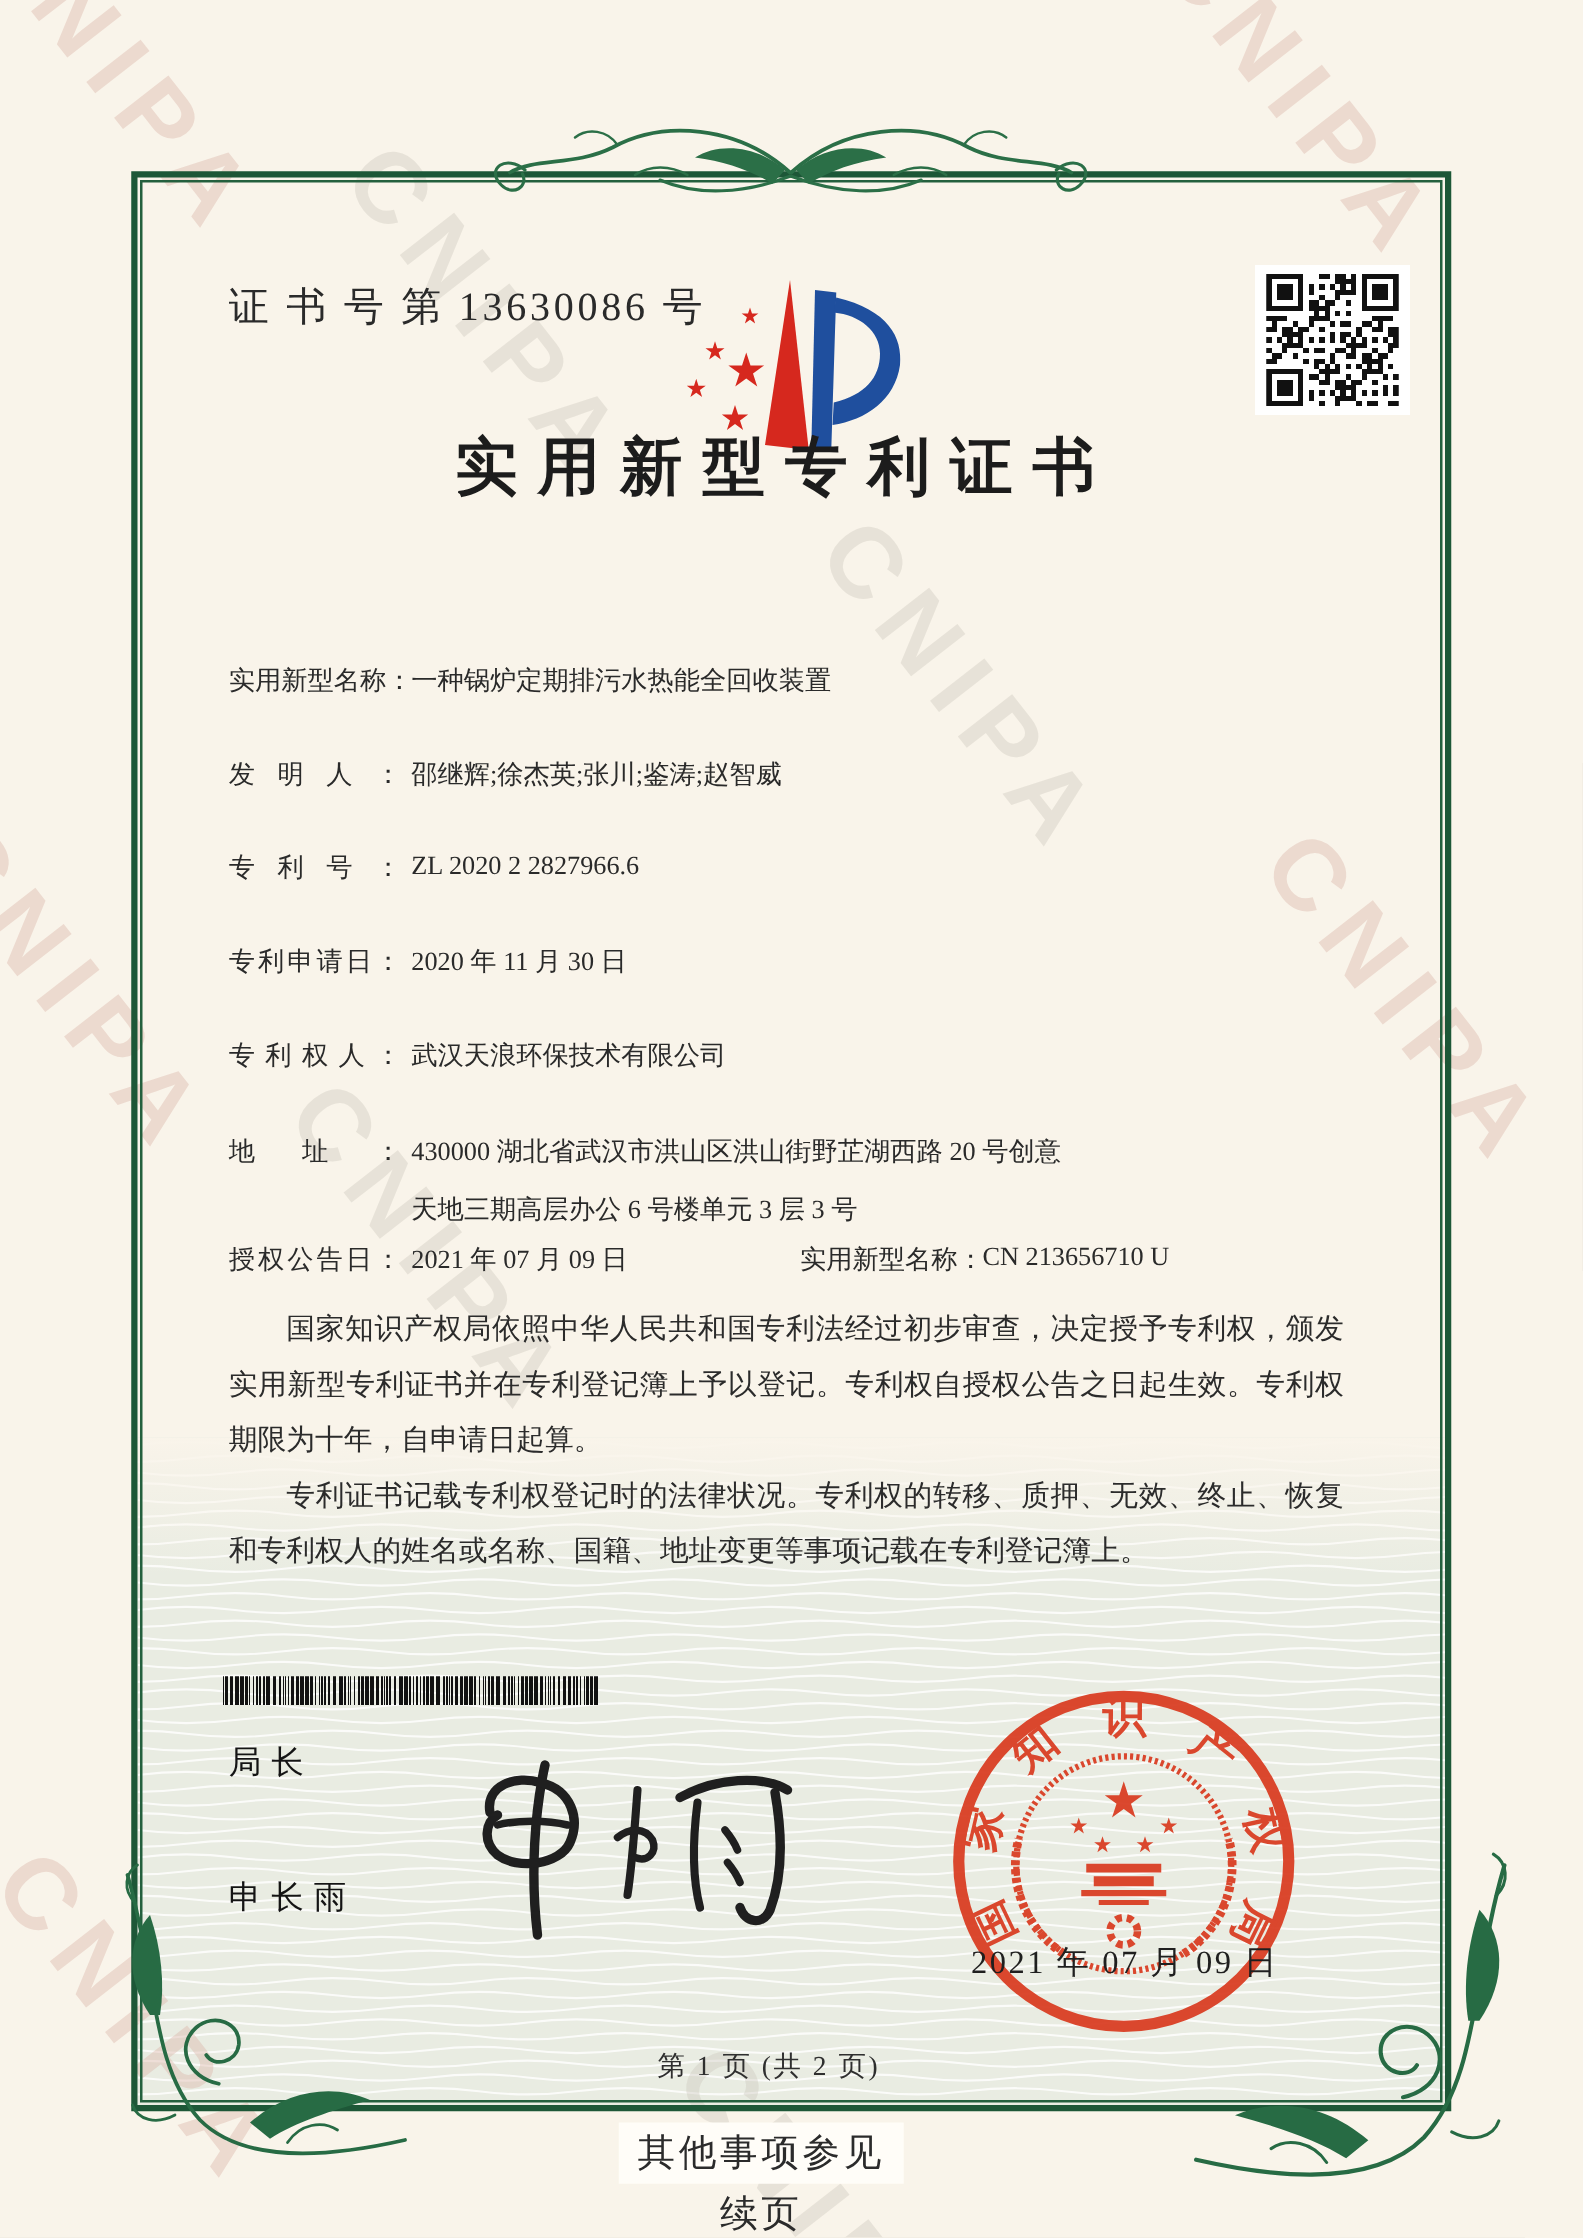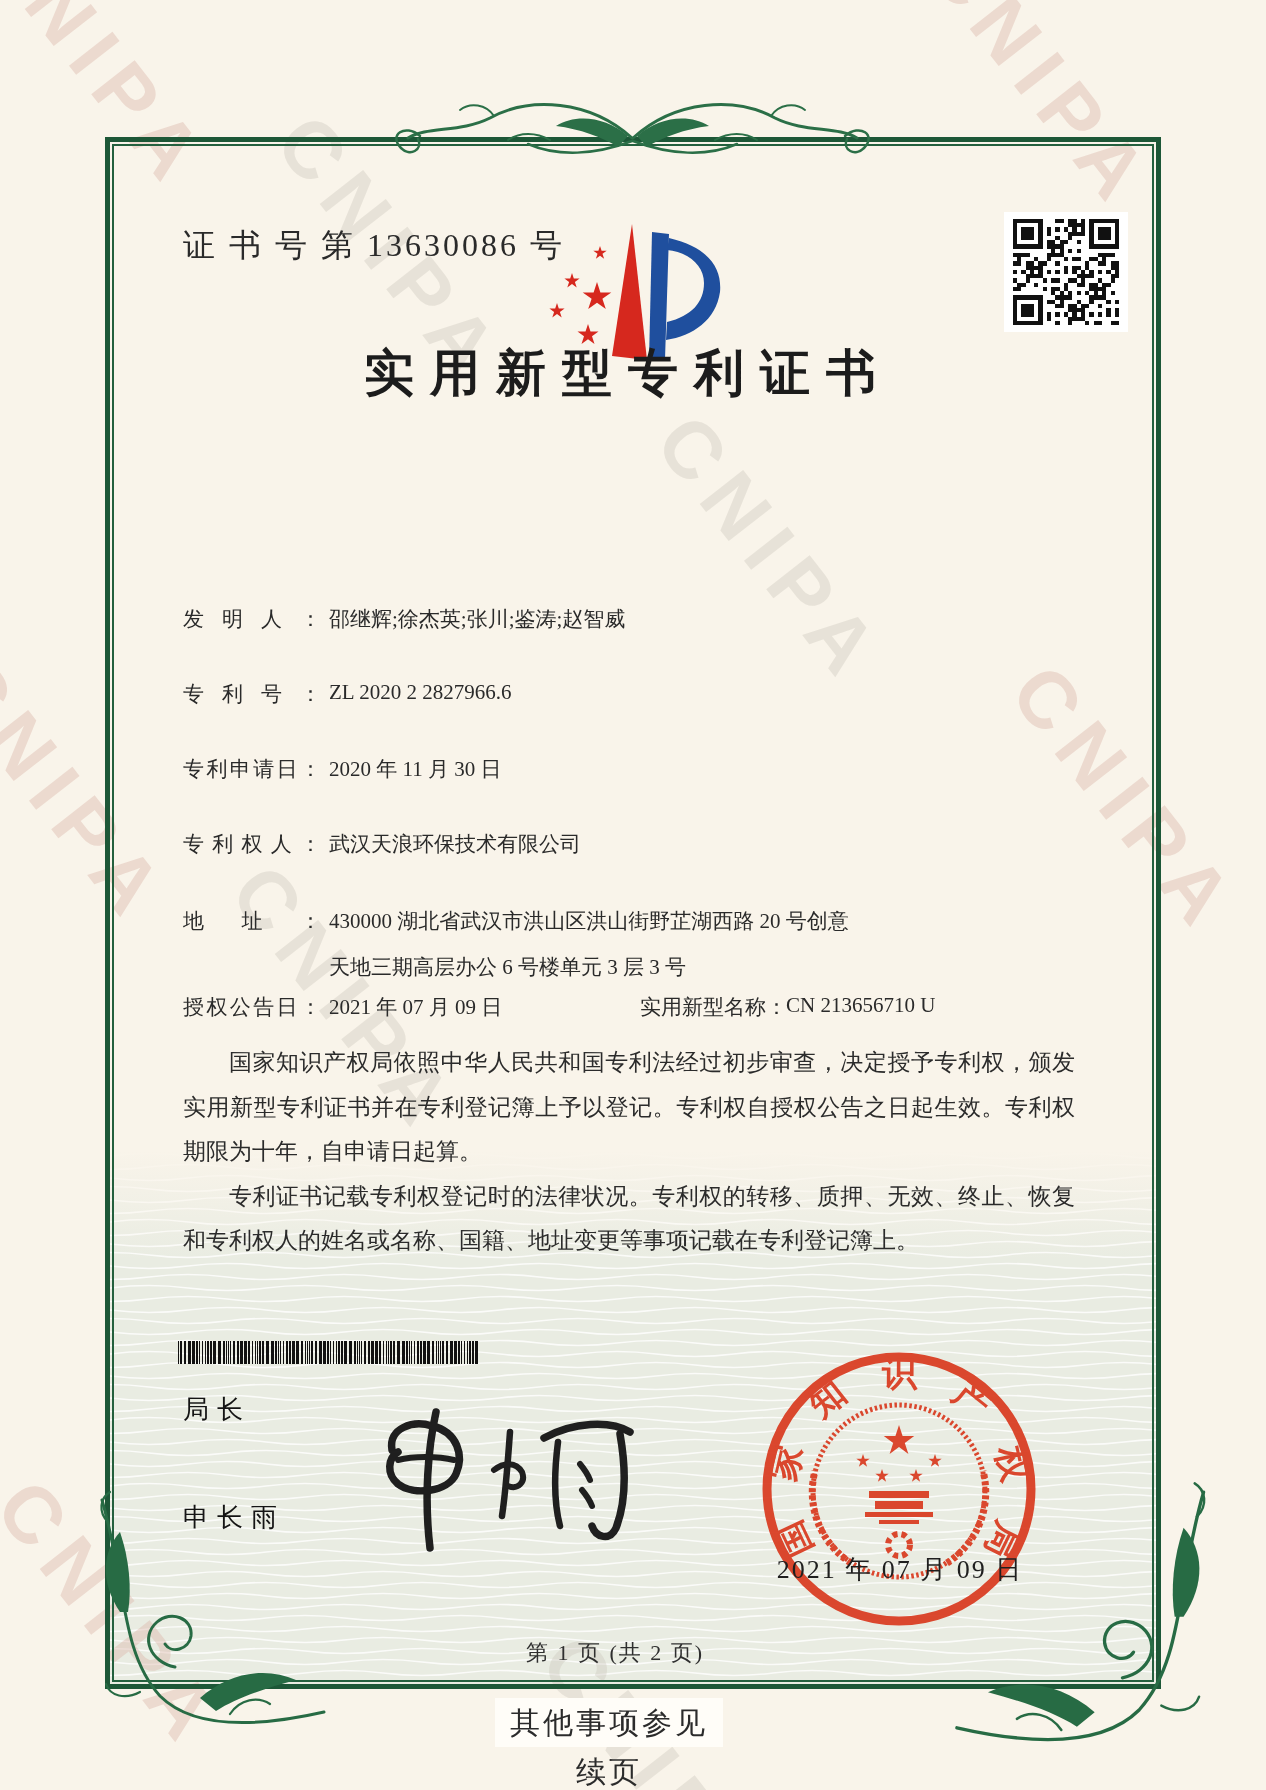--- a/index.html
+++ b/index.html
@@ -366,20 +366,23 @@
         <rect x="19" y="1" width="5" height="5" fill="#fff"></rect>
         <rect x="20" y="2" width="3" height="3" fill="#111"></rect>
         <rect x="0" y="18" width="7" height="7" fill="#111"></rect>
         <rect x="1" y="19" width="5" height="5" fill="#fff"></rect>
         <rect x="2" y="20" width="3" height="3" fill="#111"></rect>
       </svg>
   </div>
 
   <div class="content doc-title" style="position:absolute;">实用新型专利证书</div>
 
+  <div class="content frow" style="position:absolute;top:530px;">
+    <span class="flabel">实用新型名称：</span><span class="fvalue">一种锅炉定期排污水热能全回收装置</span>
+  </div>
   <div class="content frow" style="position:absolute;top:605px;">
     <span class="flabel">发明人：</span><span class="fvalue">邵继辉;徐杰英;张川;鉴涛;赵智威</span>
   </div>
   <div class="content frow" style="position:absolute;top:680px;">
     <span class="flabel">专利号：</span><span class="fvalue">ZL 2020 2 2827966.6</span>
   </div>
   <div class="content frow" style="position:absolute;top:755px;">
     <span class="flabel">专利申请日：</span><span class="fvalue">2020 年 11 月 30 日</span>
   </div>
   <div class="content frow" style="position:absolute;top:830px;">

